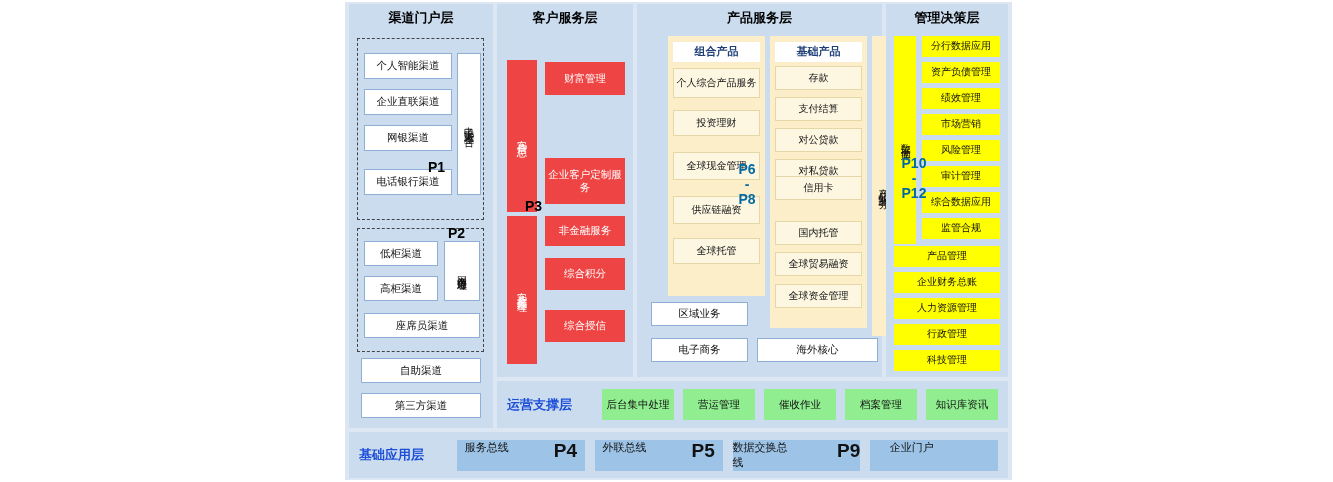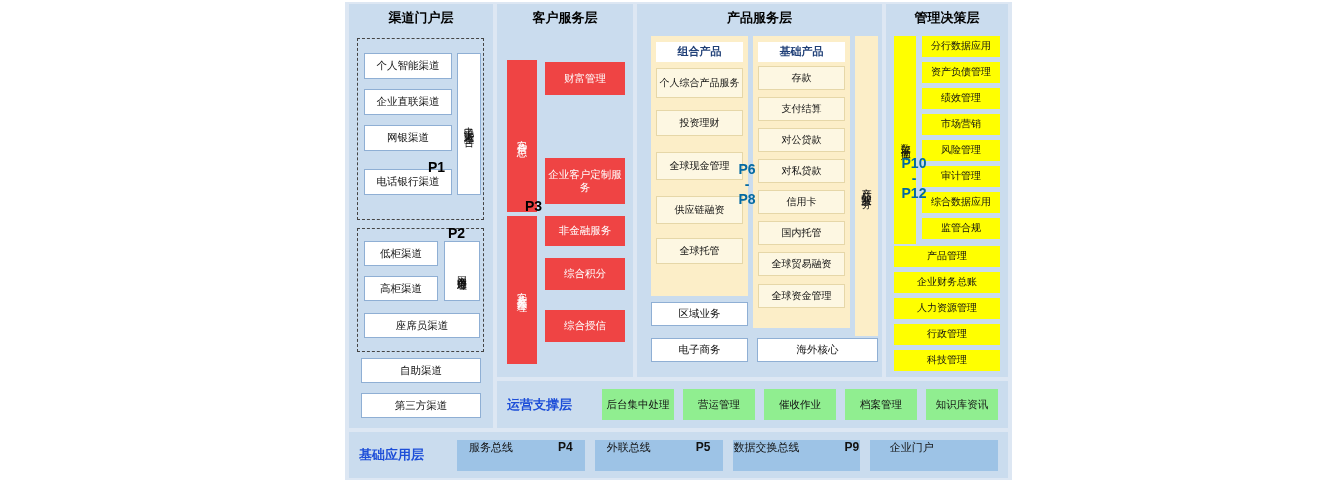--- a/index.html
+++ b/index.html
@@ -5,34 +5,34 @@
   * { margin:0; padding:0; box-sizing:border-box; }
   html,body { background:#fff; }
   body { font-family:"Liberation Sans","DejaVu Sans",sans-serif; color:#111; }
   .stage { position:relative; width:1333px; height:482px; background:#ffffff; overflow:hidden; }
   .diagram { position:absolute; left:345px; top:2px; width:667px; height:478px; background:#dde7f3; }
   .panel { position:absolute; background:#cadcee; }
   .ptitle { position:absolute; left:0; top:5px; width:100%; text-align:center; font-weight:bold; font-size:13px; color:#000; }
   .box { position:absolute; display:flex; align-items:center; justify-content:center; text-align:center; font-size:10.5px; line-height:1.25; color:#111; }
   .wbox { background:#ffffff; border:1px solid #8fafd4; }
   .obox { background:#ef4444; color:#ffffff; }
-  .cpanel { position:absolute; background:#fceec8; }
+  .cpanel { position:absolute; background:#fceec8;margin-left:17px; }
   .cbox { background:#fdf7e2; border:1px solid #e6d7a8; font-size:10px; }
   .chead { background:#ffffff; font-weight:bold; color:#1f3f77; font-size:11px; }
   .ybox { background:#ffff00; font-size:10px; }
   .gbox { background:#90ee90; flex:1 1 0; height:31px; display:flex; align-items:center; justify-content:center; font-size:10.5px; }
   .bluebox { background:#9dc3e6; flex:1 1 0; height:31px; display:flex; align-items:flex-start; justify-content:center; font-size:11px; gap:5px; }
   .vtext { writing-mode:vertical-lr; text-orientation:upright; letter-spacing:2px; }
   .vwrap { line-height:15px; letter-spacing:1px; font-size:10px; }
   .dgroup { position:absolute; border:1px dashed #444; }
   .plabel { position:absolute; font-weight:bold; font-size:14px; color:#000; z-index:5; }
   .pstack { position:absolute; font-weight:bold; font-size:14px; color:#0369a1; text-align:center; line-height:15px; z-index:5; }
   .strip { position:absolute; background:#cadcee; display:flex; align-items:center; }
   .striptitle { font-weight:bold; font-size:13px; flex:0 0 auto; color:#1d4ed8; }
-  .bp { font-weight:bold; font-size:12px;margin-left:40px; }
+  .bp { font-weight:bold; font-size:19px;margin-left:40px; }
 </style>
 </head>
 <body>
 
 <div class="stage">
   <div class="diagram">
 
     <div class="panel" style="left:4px;top:2px;width:144px;height:424px">
       <div class="ptitle">渠道门户层</div>
 
@@ -80,21 +80,21 @@
         <div class="box cbox" style="left:5px;top:160px;width:87px;height:28px">供应链融资</div>
         <div class="box cbox" style="left:5px;top:202px;width:87px;height:26px">全球托管</div>
       </div>
 
       <div class="cpanel" style="left:116px;top:32px;width:97px;height:292px">
         <div class="box chead" style="left:5px;top:6px;width:87px;height:20px">基础产品</div>
         <div class="box cbox" style="left:5px;top:30px;width:87px;height:24px">存款</div>
         <div class="box cbox" style="left:5px;top:61px;width:87px;height:24px">支付结算</div>
         <div class="box cbox" style="left:5px;top:92px;width:87px;height:24px">对公贷款</div>
         <div class="box cbox" style="left:5px;top:123px;width:87px;height:24px">对私贷款</div>
-        <div class="box cbox" style="left:5px;top:154px;width:87px;height:24px">信用卡</div>
+        <div class="box cbox" style="left:5px;top:140px;width:87px;height:24px">信用卡</div>
         <div class="box cbox" style="left:5px;top:185px;width:87px;height:24px">国内托管</div>
         <div class="box cbox" style="left:5px;top:216px;width:87px;height:24px">全球贸易融资</div>
         <div class="box cbox" style="left:5px;top:248px;width:87px;height:24px">全球资金管理</div>
       </div>
 
       <div class="pstack" style="left:95px;top:158px;width:30px">
         <div>P6</div>
         <div>-</div>
         <div>P8</div>
       </div>

